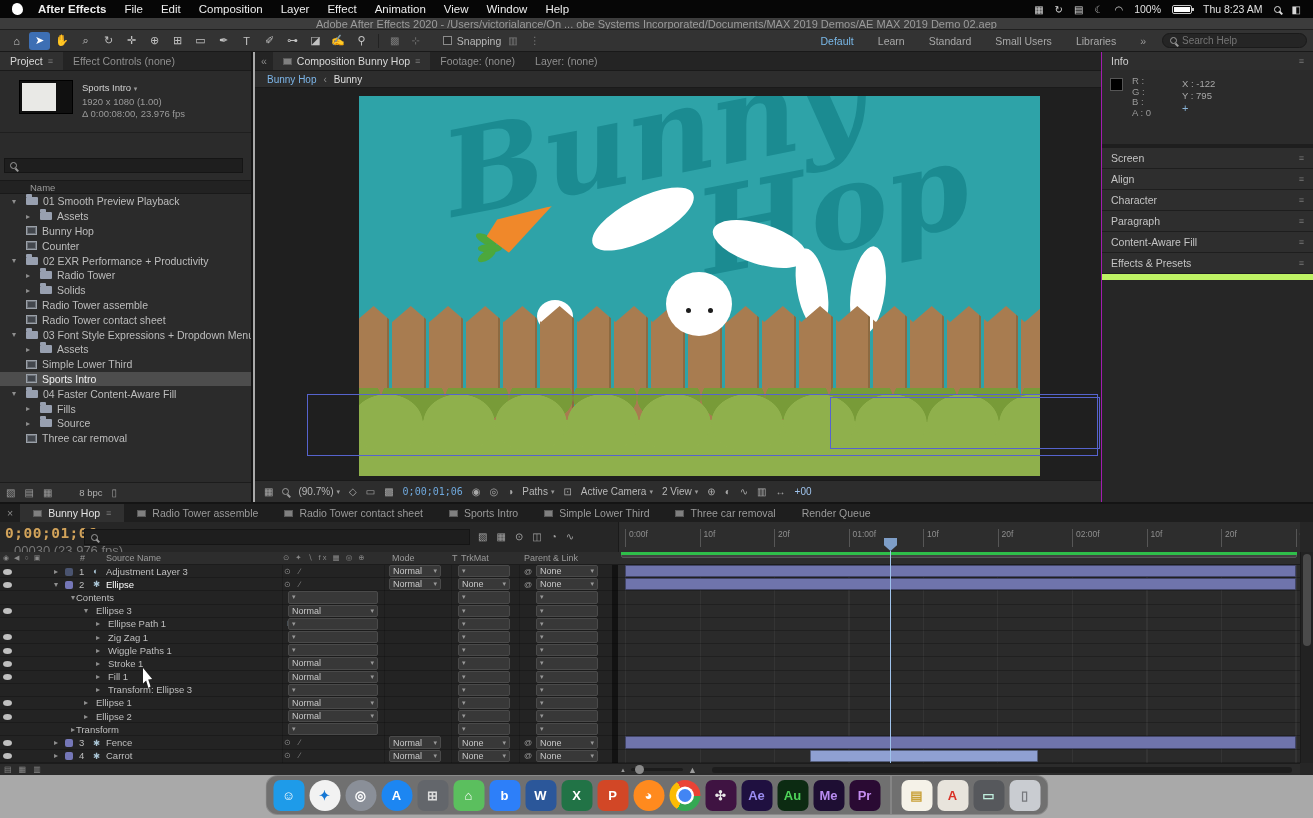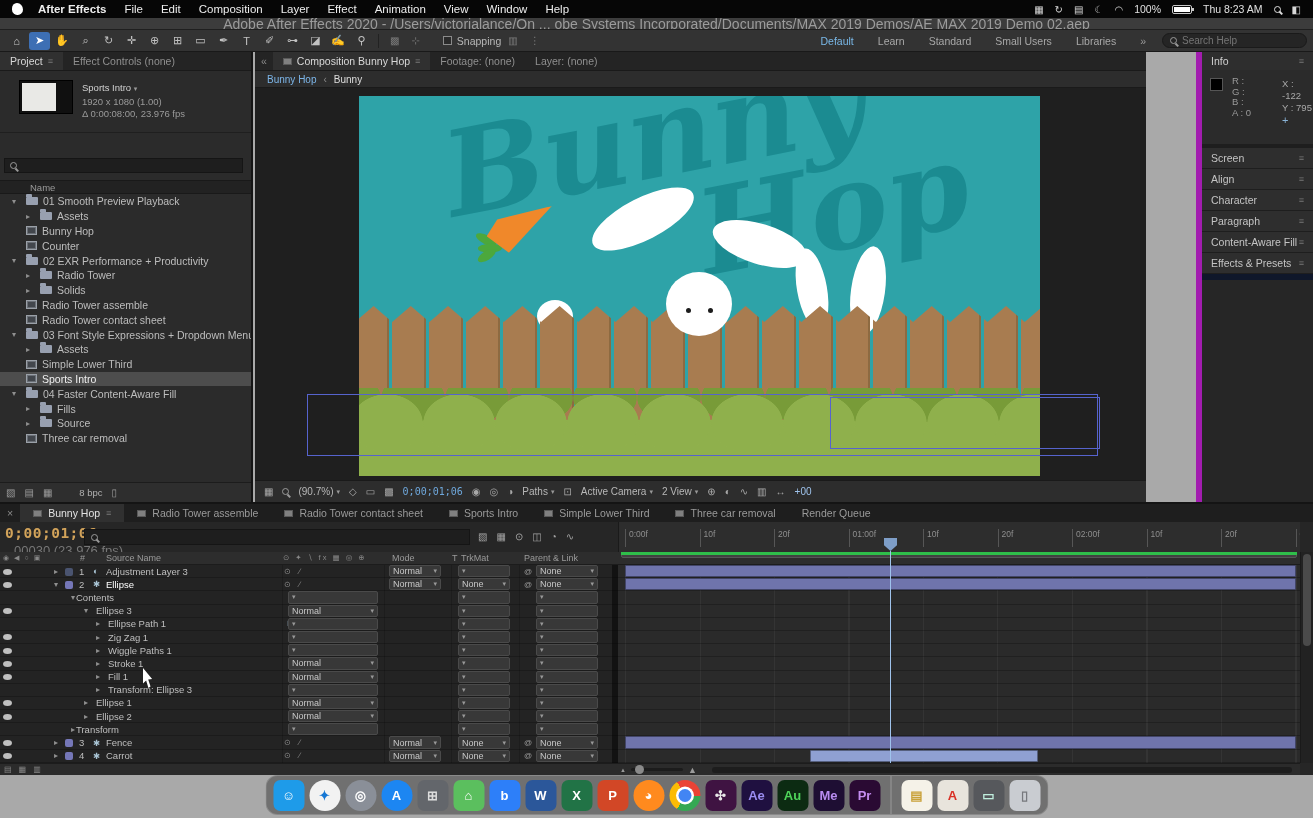--- a/index.html
+++ b/index.html
@@ -14,21 +14,21 @@
   .menubar-right{margin-left:auto;display:flex;align-items:center;gap:11px;font-size:10.5px;color:#e0e0e0}
   .status-glyph{font-size:10px;color:#d8d8d8}
   .battery{width:20px;height:9px;border:1px solid #c8c8c8;border-radius:2px;position:relative;flex:none}
   .battery i{position:absolute;inset:1px;background:#fff}
   .battery::after{content:"";position:absolute;right:-3px;top:2px;width:2px;height:3px;background:#c8c8c8}
   .mag-icon{width:7px;height:7px;border:1.5px solid #9a9a9a;border-radius:50%;position:relative;flex:none}
   .mag-icon::after{content:"";position:absolute;width:4px;height:1.5px;background:#9a9a9a;transform:rotate(45deg);right:-3px;bottom:-2px}
   .mag-icon.light{border-color:#ddd}.mag-icon.light::after{background:#ddd}
 
   
-  .titlebar{position:absolute;top:18px;left:0;right:0;height:12px;background:#3c3c3c;border-bottom:1px solid #1f1f1f;font-size:14px;color:#9b9b9b;text-align:center;line-height:12px;white-space:nowrap;overflow:hidden}
+  .titlebar{position:absolute;top:18px;left:0;right:0;height:12px;background:#3c3c3c;border-bottom:1px solid #1f1f1f;font-size:11px;color:#9b9b9b;text-align:center;line-height:12px;white-space:nowrap;overflow:hidden}
   .toolbar{position:absolute;top:30px;left:0;right:0;height:22px;background:#333;border-bottom:1px solid #191919;display:flex;align-items:center;padding:0 6px;gap:2px}
   .tool{width:21px;height:18px;display:flex;align-items:center;justify-content:center;font-size:11px;color:#c2c2c2;border-radius:3px;flex:none}
   .tool[data-active]{background:#3d6fb4;color:#fff}
   .tool-sep{width:1px;height:14px;background:#222;margin:0 4px;flex:none}
   .dim-glyph{color:#7a7a7a;font-size:10px;padding:0 5px}
   .snap{display:flex;align-items:center;gap:5px;margin-left:16px;font-size:10.5px;color:#b8b8b8}
   .checkbox{width:9px;height:9px;border:1px solid #8a8a8a;background:#2a2a2a}
   .workspaces{margin-left:auto;display:flex;gap:24px;align-items:center;font-size:10.5px;color:#a8a8a8}
   .ws{white-space:nowrap}
   .ws[data-active]{color:#79b8e8}
@@ -105,21 +105,21 @@
   .wire1{left:52px;top:306px;width:791px;height:62px}
   .wire2{left:575px;top:309px;width:270px;height:52px}
   .viewer-bar{position:absolute;bottom:0;left:0;right:0;height:22px;background:#2d2d2d;border-top:1px solid #1a1a1a;display:flex;align-items:center;gap:9px;padding:0 9px;font-size:10px;color:#b8b8b8;white-space:nowrap}
   .vb-glyph{font-size:10px;color:#a8a8a8}
   .vb-drop{display:flex;align-items:center;gap:3px}
   .caret{font-size:7px;color:#999}
   .vb-tc{color:#6fa8dc;font-family:"DejaVu Sans Mono",monospace;font-size:10px}
   .vb-exp{color:#9fc3ec}
 
   
-  .inspector{position:absolute;top:52px;left:1196px;right:0;height:450px;background:#0f172a;border-left:6px solid #a21caf}
+  .inspector{position:absolute;top:52px;left:1101px;right:0;height:450px;background:#bef264;border-left:1px solid #a21caf}
   .sp{height:21px;background:#2e2e2e;border-bottom:1px solid #1e1e1e;display:flex;align-items:center;padding:0 9px;font-size:10.5px;color:#c4c4c4}
   .sp .pm2{margin-left:auto;color:#777;font-size:9px}
   .info-head{height:18px;background:#2e2e2e;display:flex;align-items:center;padding:0 9px;font-size:10.5px;color:#cfcfcf}
   .info-body{position:relative;height:78px;background:#2b2b2b;border-bottom:4px solid #1e1e1e;font-size:9.5px;color:#9a9a9a}
   .swatch{position:absolute;left:8px;top:8px;width:13px;height:13px;background:#000;border:1px solid #555}
   .chans{position:absolute;left:30px;top:6px;line-height:10.5px}
   .coords{position:absolute;left:80px;top:8px;line-height:12px;color:#a8a8a8}
   .crosshair{position:absolute;left:84px;top:36px;color:#8ab4d8;font-size:11px}
   .insp-fill{position:absolute;left:0;right:0;bottom:0;top:228px;background:#262626}
 

